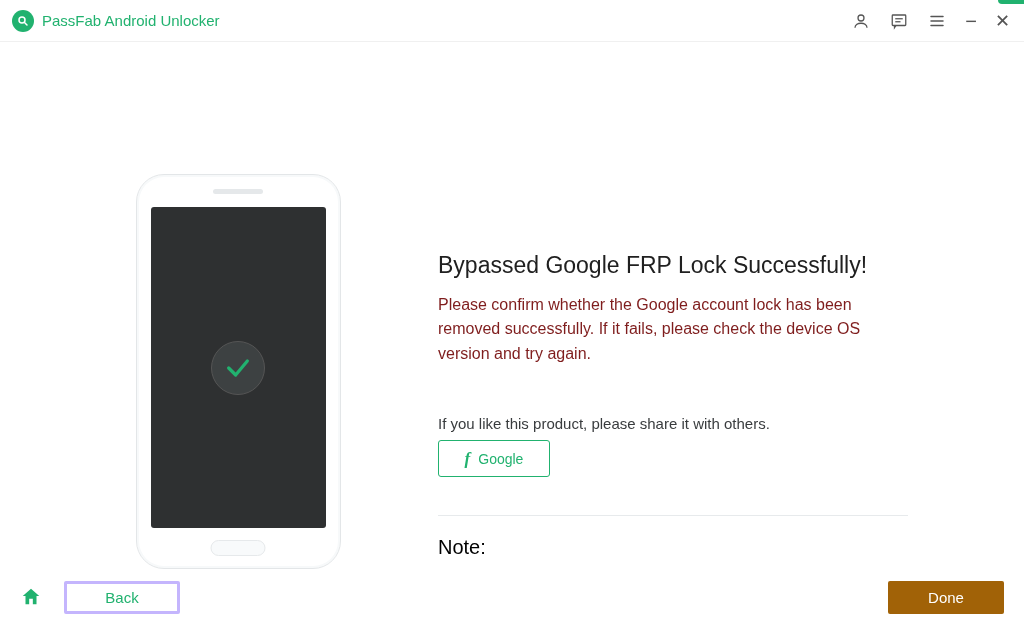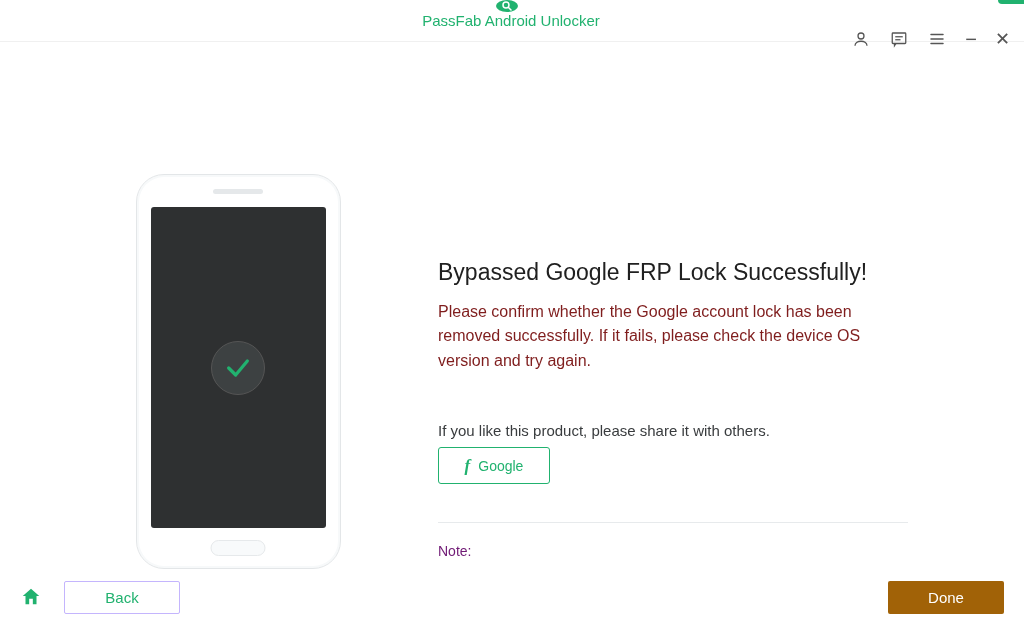--- a/index.html
+++ b/index.html
@@ -16,21 +16,20 @@
       position: relative;
     }
     
     .titlebar {
       height: 42px;
       display: flex;
       align-items: center;
       padding: 0 14px 0 12px;
       border-bottom: 1px solid #f0f0f0;
       position: relative;
-      flex-direction: column;
     }
     .titlebar::after {
       content: "";
       position: absolute;
       right: 0;
       top: 0;
       width: 26px;
       height: 4px;
       background: #21b26f;
       border-bottom-left-radius: 4px;
@@ -196,22 +195,22 @@
       font-weight: bold;
       font-size: 17px;
     }
     .divider {
       border: none;
       border-top: 1px solid #e7eaec;
       margin: 38px 0 20px 0;
       max-width: 470px;
     }
     .note-heading {
-      font-size: 14px;
-      color: #701a75;
+      font-size: 20px;
+      color: #000000;
       margin-bottom: 10px;
     }
     .note-text {
       font-size: 14px;
       color: #6a6f73;
     }
     .note-text a {
       color: #21b26f;
       text-decoration: underline;
       cursor: pointer;
@@ -234,21 +233,21 @@
       display: inline-flex;
       align-items: center;
       justify-content: center;
       cursor: pointer;
     }
     .home-btn svg { width: 22px; height: 22px; }
     .back-btn {
       width: 116px;
       height: 33px;
       background: #fff;
-      border: 1px solid #c4b5fd;
+      border: 3px solid #c4b5fd;
       color: #21b26f;
       font-size: 15px;
       border-radius: 2px;
       cursor: pointer;
     }
     .done-btn {
       width: 116px;
       height: 33px;
       background: #a16207;
       border: none;

